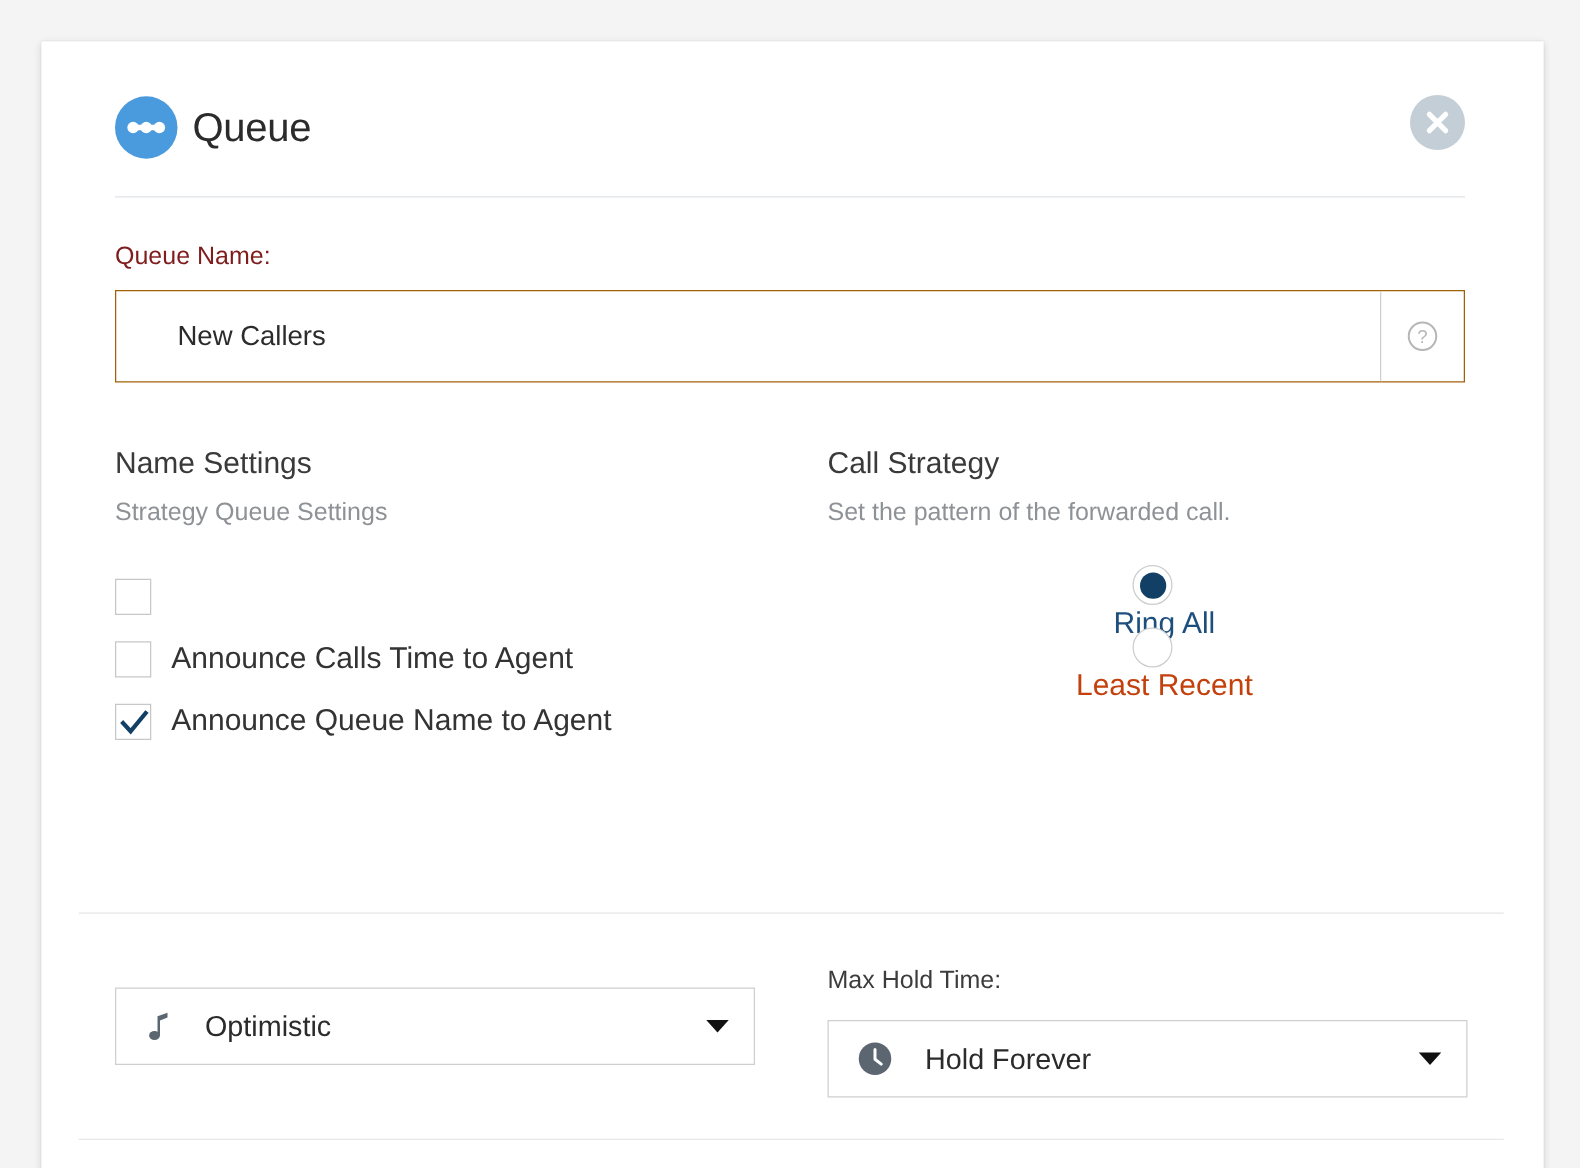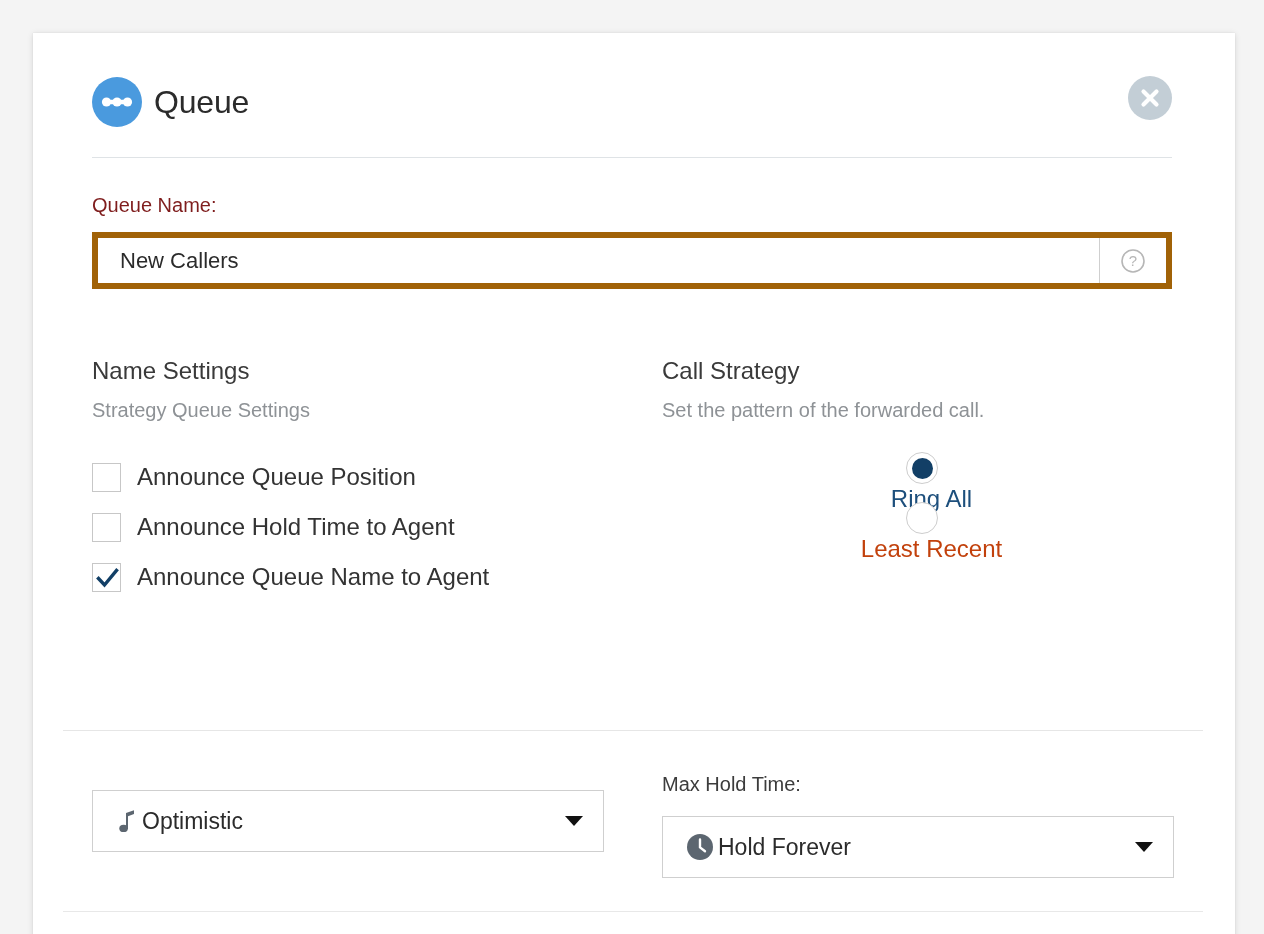--- a/index.html
+++ b/index.html
@@ -89,24 +89,25 @@
     line-height: 26px;
     white-space: nowrap;
   }
   .label-queue-name { left: 59px; top: 159px; }
 
   .queue-name-row {
     position: absolute;
     left: 59px;
     top: 199px;
     width: 1080px;
-    height: 57px;
-    display: flex;
-    border: 6px solid #a16207;
+    height: 74px;
+    display: flex;
+    border: 1px solid #a16207;
     background: #fff;
+    padding-left: 27px;
   }
   .queue-name-input {
     flex: 1;
     border: none;
     outline: none;
     padding: 0 22px;
     font-family: "Liberation Sans", sans-serif;
     font-size: 22px;
     color: #2b2b2b;
     background: transparent;
@@ -242,21 +243,21 @@
     border: 1px solid #cfcfcf;
     background: #fff;
     display: flex;
     align-items: center;
     padding: 0 20px 0 22px;
     cursor: pointer;
   }
   .select-icon { flex: 0 0 auto; display: flex; align-items: center; }
   .select-icon svg { display: block; }
   .select-value {
-    margin-left: 3px;
+    margin-left: 25px;
     flex: 1;
     font-size: 23px;
     color: #2b2b2b;
     line-height: 30px;
     white-space: nowrap;
   }
   .caret {
     flex: 0 0 auto;
     width: 0; height: 0;
     border-left: 9px solid transparent;
@@ -315,26 +316,25 @@
 
   <div class="col-left">
     <div class="section-title">Name Settings</div>
     <div class="section-sub">Strategy Queue Settings</div>
 
     <div class="option-list">
 
 
       <div class="checkbox-row">
         <div class="checkbox-box"></div>
-        <div class="checkbox-label">Announce Queue Position</div>
       </div>
 
       <div class="checkbox-row">
         <div class="checkbox-box"></div>
-        <div class="checkbox-label">Announce Hold Time to Agent</div>
+        <div class="checkbox-label">Announce Calls Time to Agent</div>
       </div>
 
       <div class="checkbox-row">
         <div class="checkbox-box">
           <svg width="25" height="25" viewBox="0 0 25 25">
             <path d="M3.5 12.5 L9.5 19 L21.5 4.5" fill="none" stroke="#123f66" stroke-width="3.4" stroke-linecap="square" stroke-linejoin="miter"></path>
           </svg>
         </div>
         <div class="checkbox-label">Announce Queue Name to Agent</div>
       </div>

